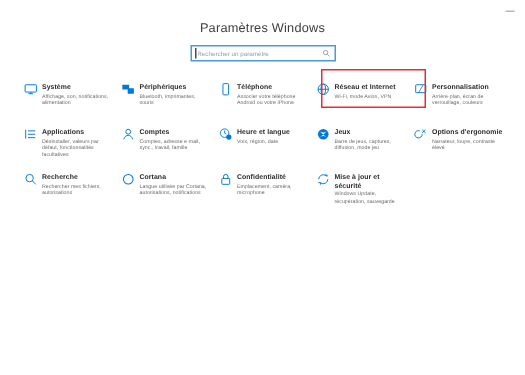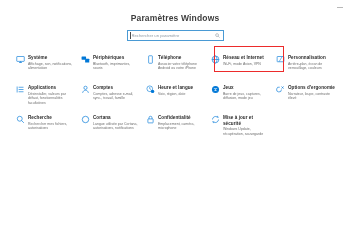--- a/index.html
+++ b/index.html
@@ -43,21 +43,21 @@
 
   
   #header {
     padding-top: 13px;
     text-align: center;
   }
   #page-title {
     font-size: 8.5px;
     color: #3d3d3d;
     letter-spacing: .15px;
-    font-weight: 700;
+    font-weight: 400;
   }
 
   
   #search-wrap {
     display: flex;
     justify-content: center;
     margin-top: 7px;
   }
   #search-box {
     width: 97px;

